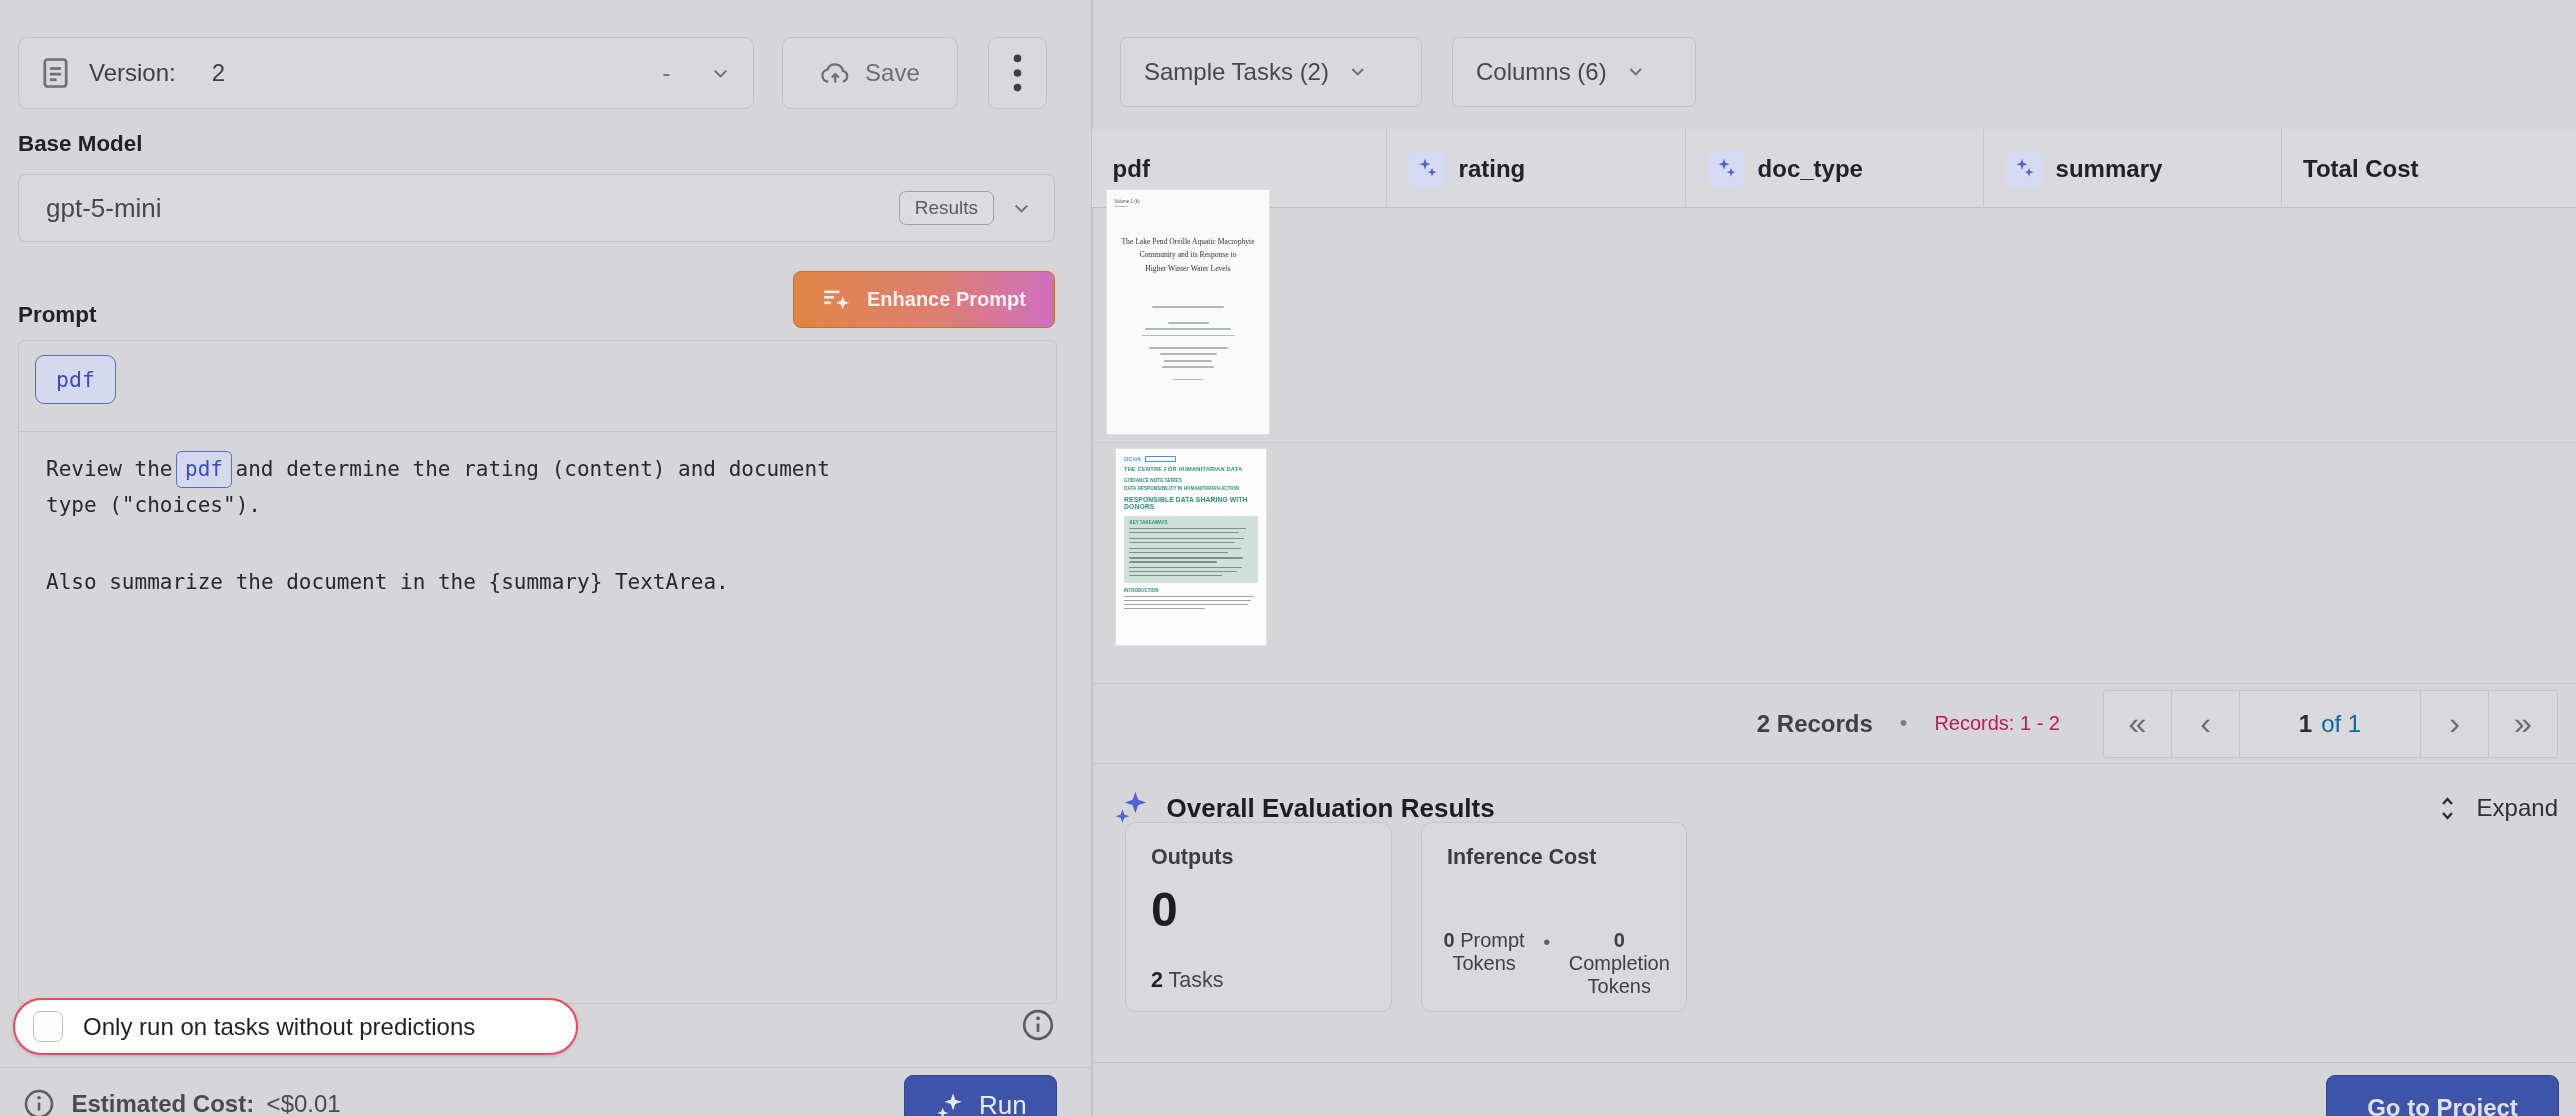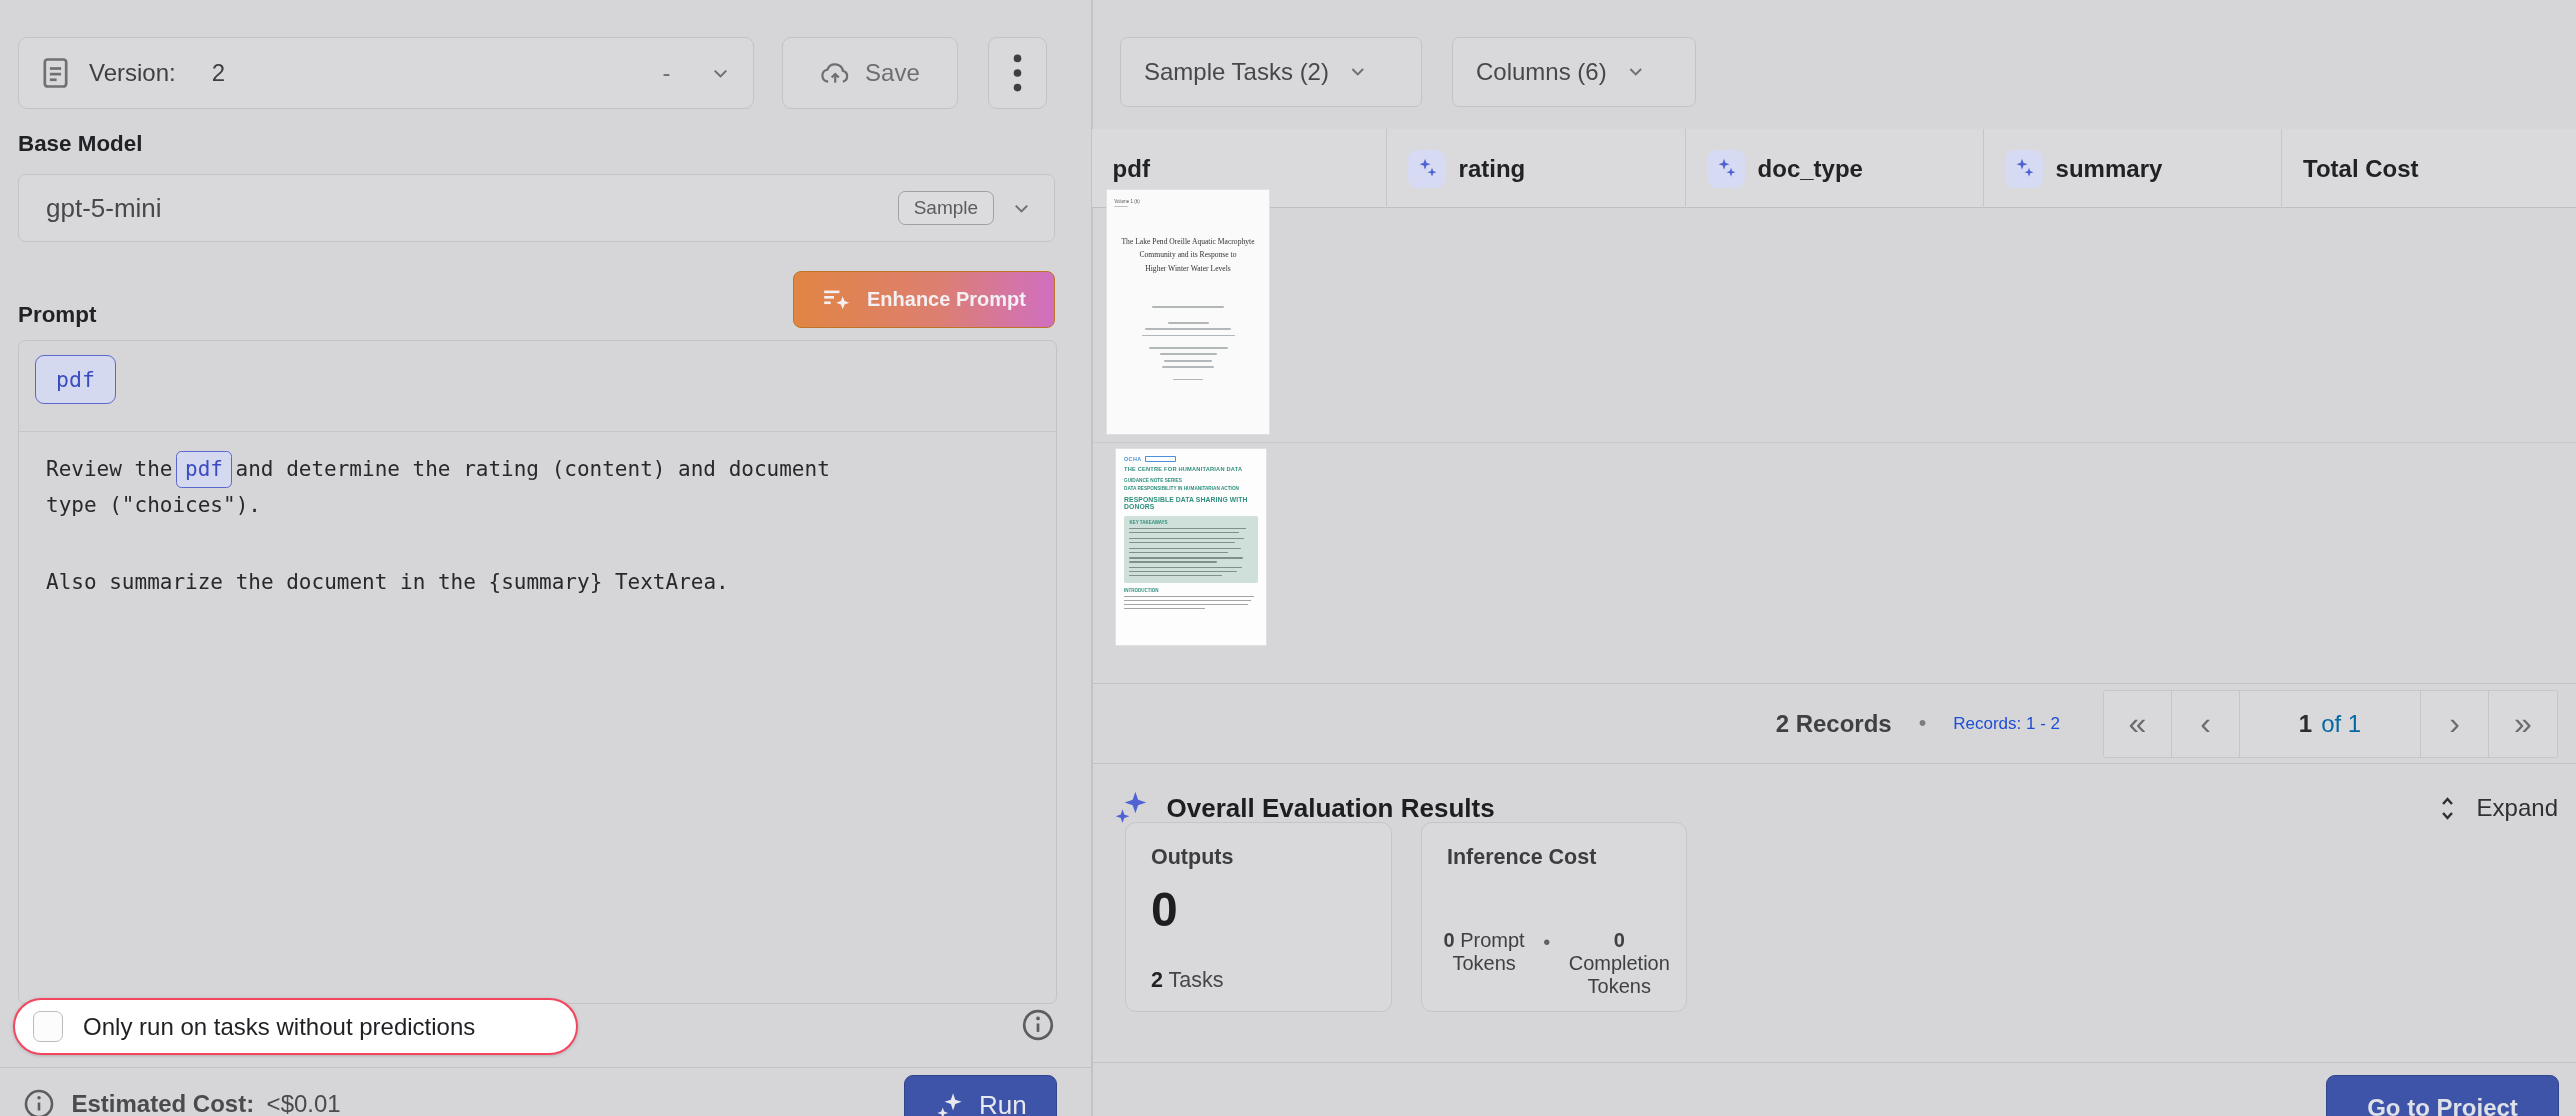--- a/index.html
+++ b/index.html
@@ -102,21 +102,21 @@
   .t2-title { margin-top:4.5px; font-size:6.8px; font-weight:bold; color:#2f8f7d; letter-spacing:0.1px; }
   .t2-box { margin-top:5.4px; background:#cfe0db; border-radius:1.8px; padding:4.5px 5.4px 6.3px; }
   .t2-box-title { font-size:4.5px; font-weight:bold; color:#2f8f7d; }
   .t2-box .bar { background:#6b7a76; height:1.3px; margin:2.7px 0 0; opacity:.8; }
   .t2-section { margin-top:5.4px; font-size:4.5px; font-weight:bold; color:#2f8f7d; }
   .thumb2 .body-bar { background:#8a8f92; height:1.3px; margin:2.7px 0 0; opacity:.8; }
 
   .pagination-row { left:1092px; top:653px; width:1484px; height:81px; border-top:0.9px solid #c2c2c5; border-bottom:0.9px solid #c2c2c5; display:flex; align-items:center; justify-content:flex-end; padding-right:18px; gap:27px; }
   .records-total { font-size:24px; font-weight:bold; color:#3f4043; }
   .records-dot { font-size:21.5px; color:#7c7d80; }
-  .records-range { font-size:17px; color:#1d4ed8; }
+  .records-range { font-size:20px; color:#be185d; }
   .pager { display:flex; height:68px; border:1.3px solid #c6c6c9; background:#d9d9db; border-radius:2.7px; overflow:hidden; margin-left:16px; }
   .pager > * { display:flex; align-items:center; justify-content:center; }
   .pager-btn { width:68px; font-size:32px; color:#6b6c6f; cursor:pointer; border-right:0.9px solid #c6c6c9; }
   .pager-page { width:181px; font-size:24px; gap:9px; border-right:0.9px solid #c6c6c9; }
   .pager-page b { color:#2b2c2f; }
   .pager-page span.of { color:#0369a1; }
   .pager-btn.last { border-right:none; }
 
   .eval-header { left:1092px; top:734px; width:1484px; height:88px; display:flex; align-items:center; padding:0 18px 0 20.6px; }
   .eval-title { font-size:26px; font-weight:bold; color:#1d1e21; margin-left:16px; }
@@ -187,21 +187,21 @@
             <circle cx="3" cy="13" r="2.6"></circle>
             <circle cx="3" cy="23" r="2.6"></circle>
         </svg>
       </span>
     </div>
 
     <div class="abs section-label" style="left:18px; top:101px">Base Model</div>
     <div class="abs flex boxed base-model-box">
       <span class="model-value">gpt-5-mini</span>
       <span class="spacer"></span>
-      <span class="provider-badge">Sample</span>
+      <span class="provider-badge">Results</span>
       <span class="icon muted">
         <svg width="23" height="23" viewBox="0 0 24 24" fill="none" stroke="currentColor" stroke-width="2.2">
             <polyline points="6 9 12 15 18 9"></polyline>
           </svg>
       </span>
     </div>
 
     <div class="abs section-label" style="left:18px; top:272px">Prompt</div>
     <div class="abs flex enhance-button">
       <span class="icon">

